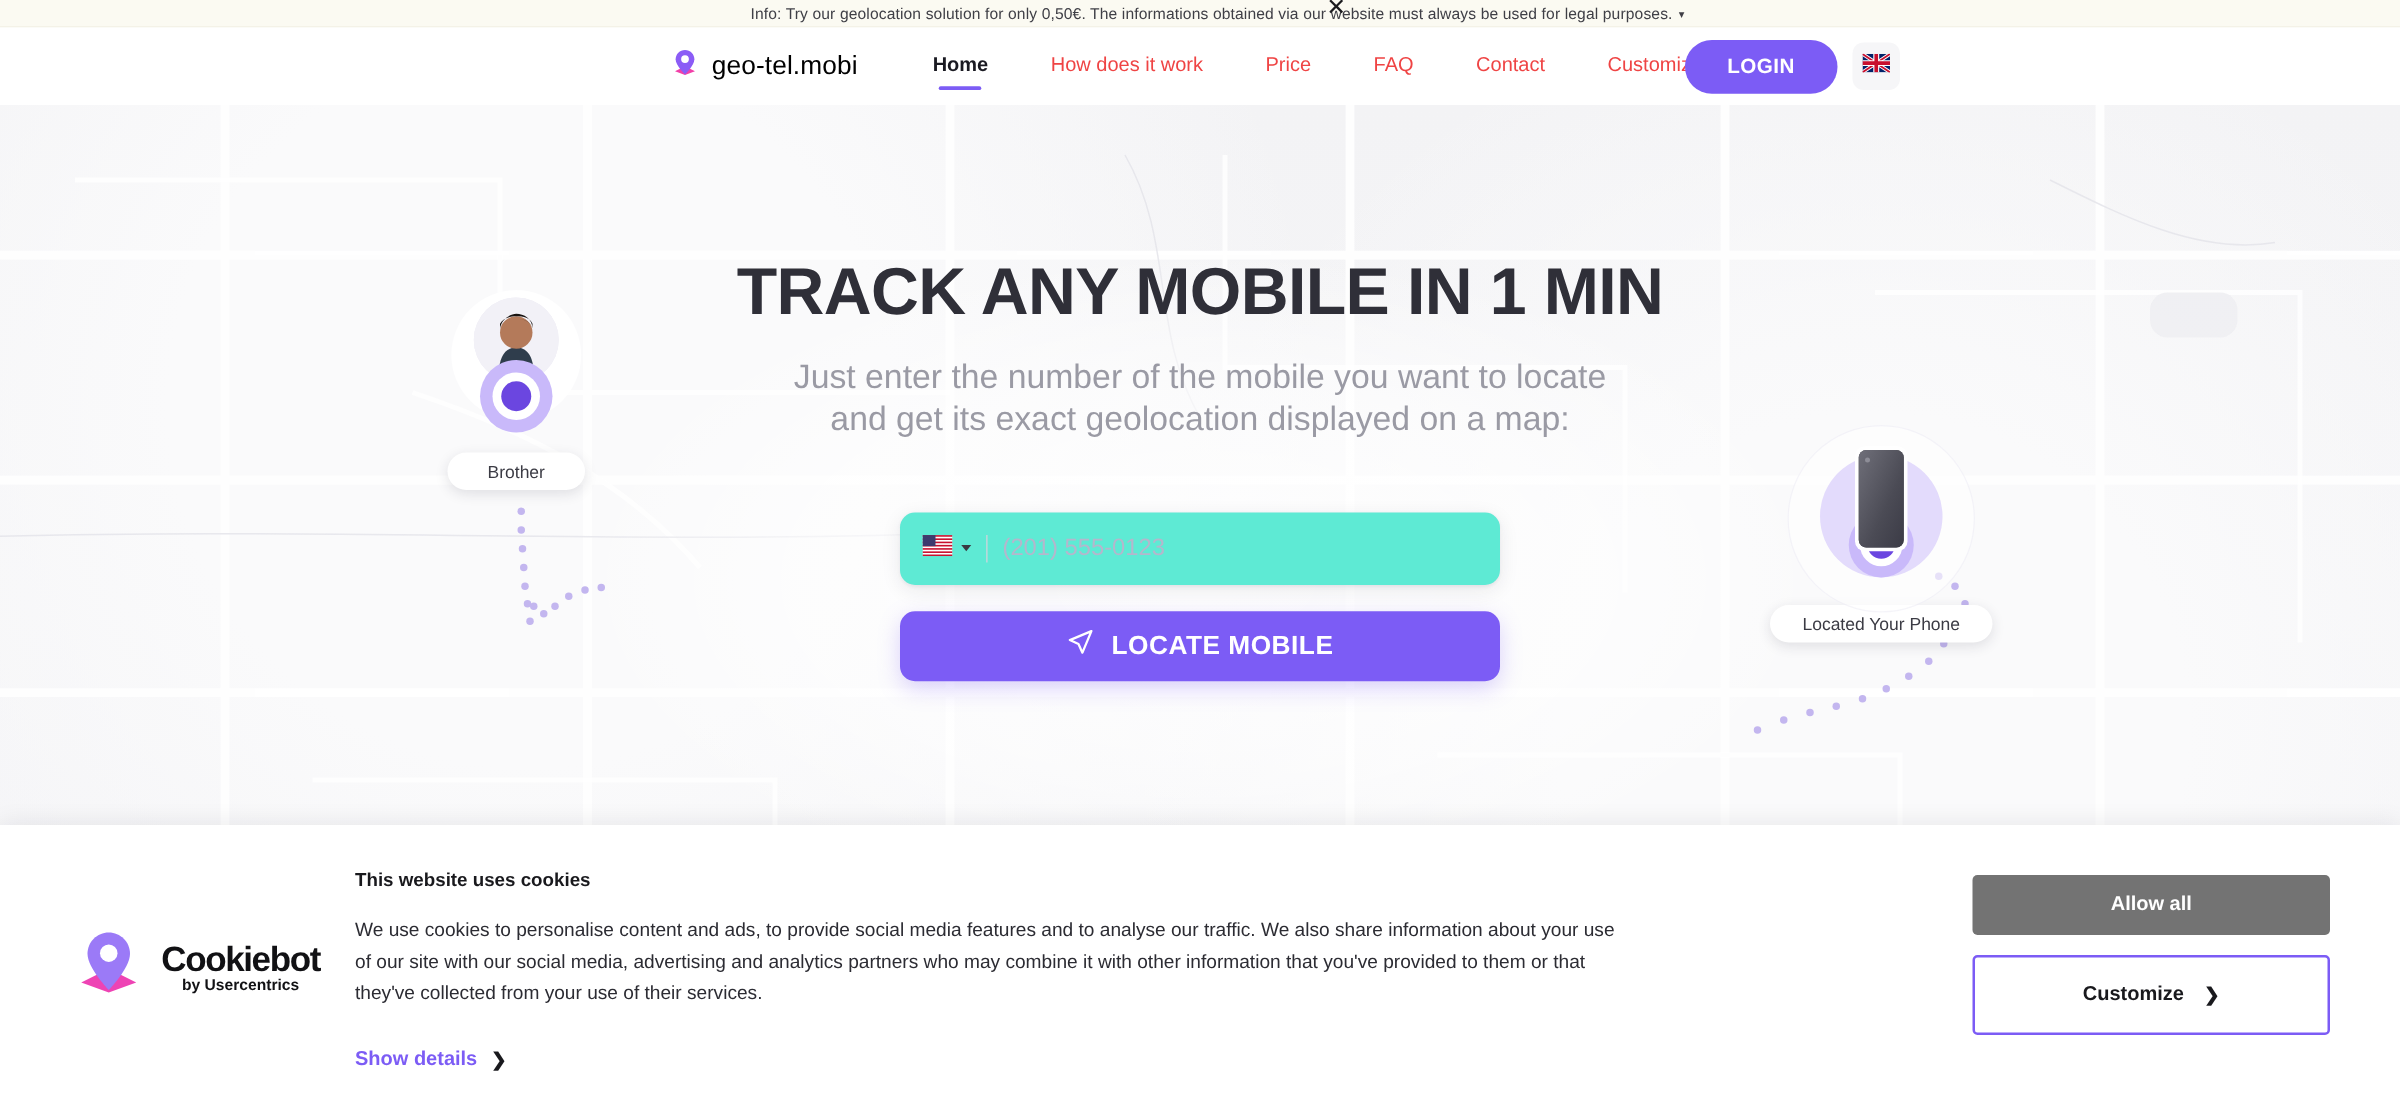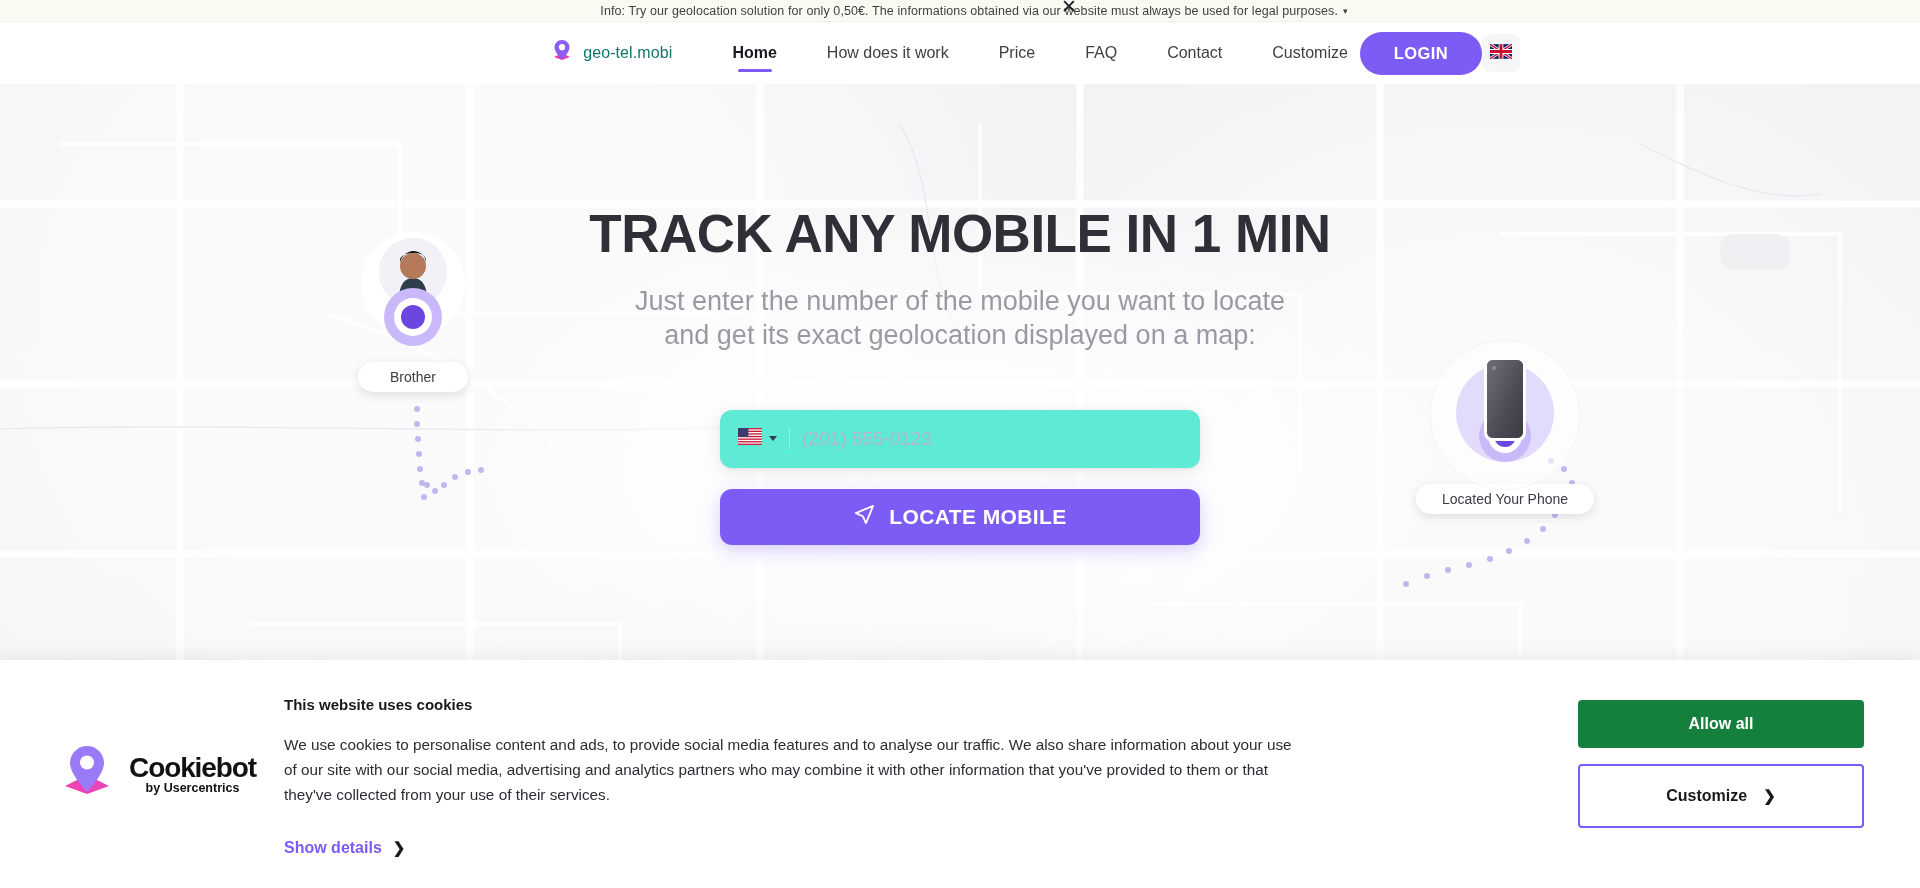--- a/index.html
+++ b/index.html
@@ -67,33 +67,33 @@
     position: relative;
   }
   .brand {
     display: flex;
     align-items: center;
     gap: 9px;
     margin-right: 38px;
     cursor: pointer;
   }
   .brand-name {
+    font-size: 21px;
+    color: #000000;
+    letter-spacing: .1px;
+  }
+  .nav-links {
+    display: flex;
+    align-items: center;
+    gap: 6px;
+  }
+  .nav-link {
+    position: relative;
     font-size: 16px;
-    color: #0f766e;
-    letter-spacing: .1px;
-  }
-  .nav-links {
-    display: flex;
-    align-items: center;
-    gap: 6px;
-  }
-  .nav-link {
-    position: relative;
-    font-size: 16px;
-    color: #404040;
+    color: #ef4444;
     padding: 0 22px;
     cursor: pointer;
     line-height: 62px;
     white-space: nowrap;
   }
   .nav-link.active {
     font-weight: bold;
     color: #1a1a22;
   }
   .nav-link.active::after {
@@ -105,20 +105,21 @@
     width: 34px;
     height: 3px;
     border-radius: 2px;
     background: #7c5cf5;
   }
   .nav-right {
     position: absolute;
     right: 400px;
     display: flex;
     align-items: center;
+    gap: 12px;
   }
   .login-btn {
     background: #7c5cf5;
     color: #fff;
     font-size: 16.5px;
     font-weight: bold;
     letter-spacing: .4px;
     border: none;
     border-radius: 24px;
     padding: 12px 34px;
@@ -368,21 +369,21 @@
   .chev { font-size: 15px; color: #19191d; font-weight: bold; }
   .cookie-right {
     width: 286px;
     display: flex;
     flex-direction: column;
     gap: 16px;
     padding-top: 4px;
   }
   .btn-allow {
     height: 48px;
-    background: #15803d;
+    background: #737373;
     color: #fff;
     border: none;
     border-radius: 4px;
     font-size: 16px;
     font-weight: bold;
     cursor: pointer;
     font-family: "Liberation Sans", sans-serif;
   }
   .btn-customize {
     height: 64px;

